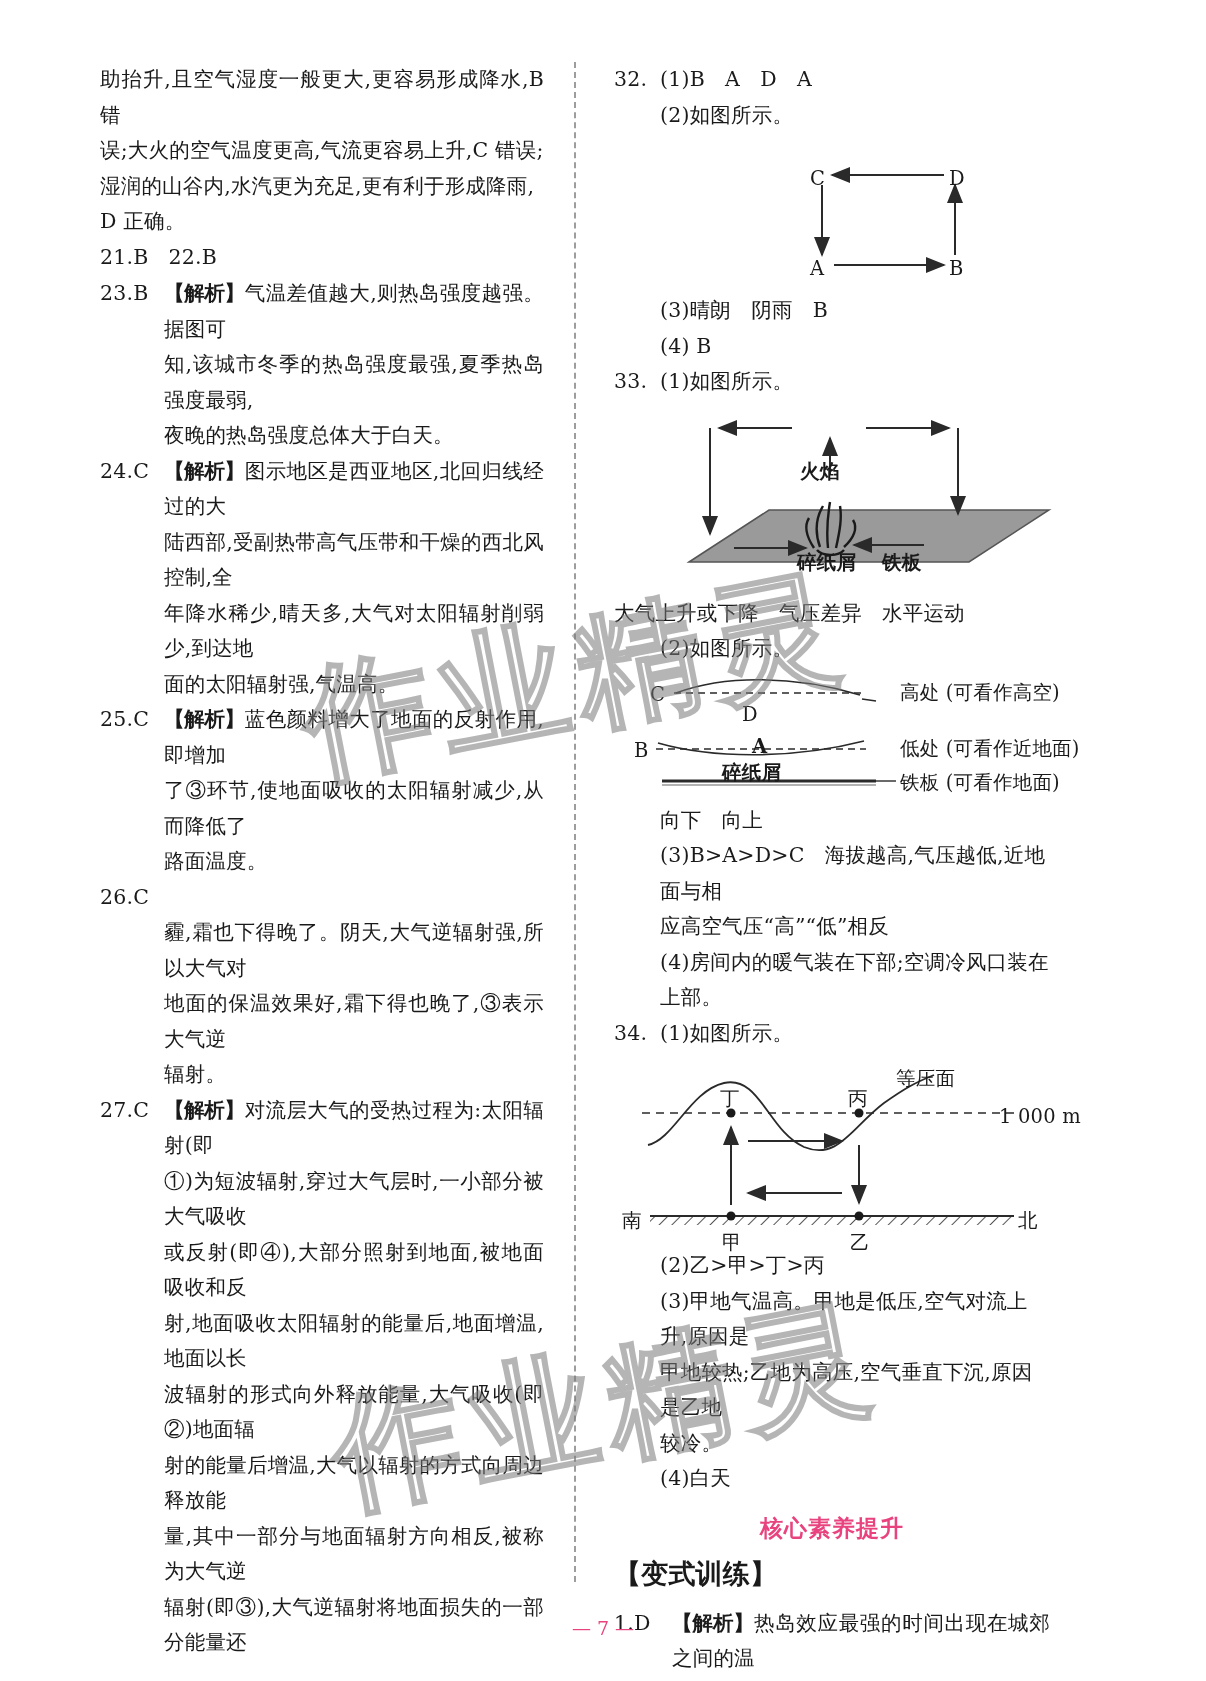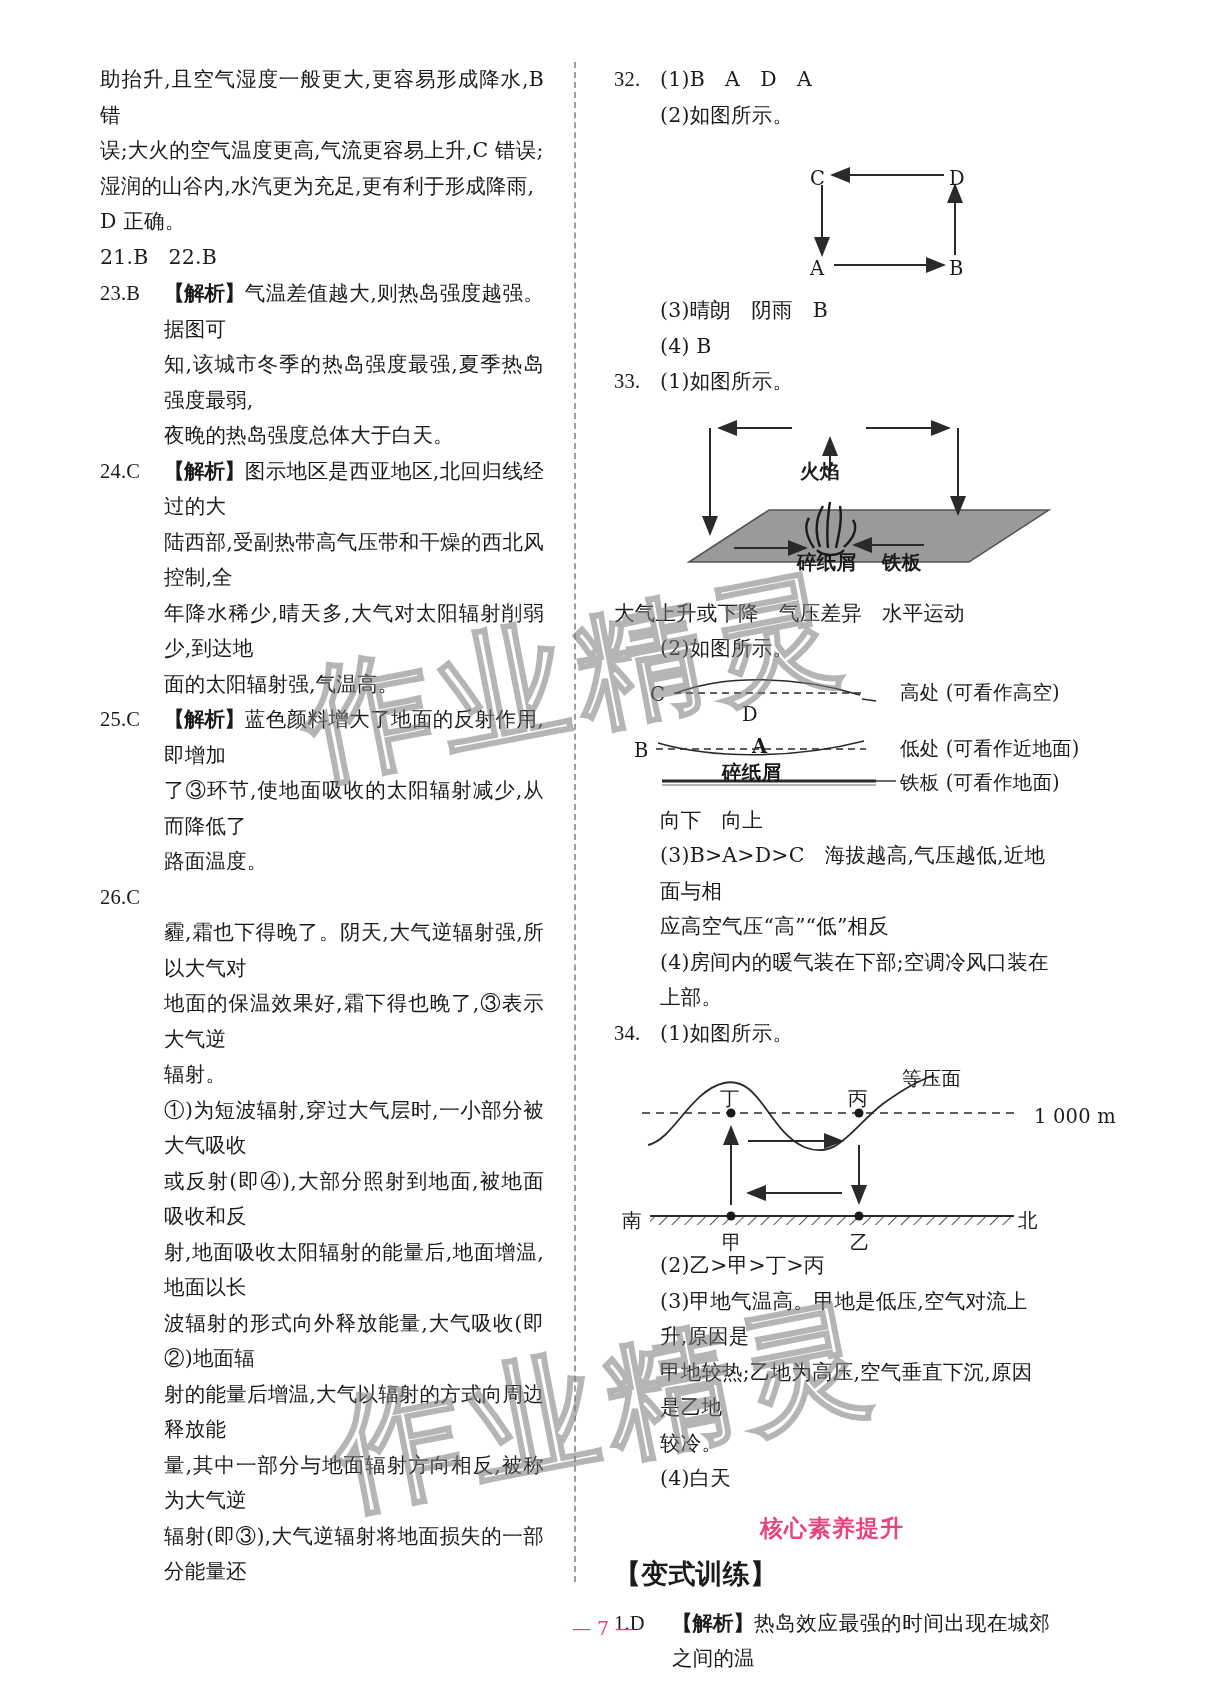--- a/index.html
+++ b/index.html
@@ -32,21 +32,21 @@
     width:0; border-left:2px dashed #8d8d8d;
     margin:0 2px;
     opacity:.85;
   }
   .tag { font-weight:bold; letter-spacing:-0.5px; }
   .plain-line { text-align:justify; }
   .simple { margin-bottom:1px; }
   
   .entry { margin-bottom:0px; }
   .entry .first { display:flex; }
-  .entry .first .lbl { flex:0 0 64px;font-family:Liberation Serif, serif; }
+  .entry .first .lbl { flex:0 0 64px; }
   .entry .first .txt { flex:1; text-align:justify; }
   .entry .cont { padding-left:64px; text-align:justify; }
 
   .entry2 .first .lbl { flex:0 0 74px; }
   .entry2 .cont { padding-left:74px; }
 
   
   .fig32 {
     position:relative;
     height:150px;
@@ -148,20 +148,24 @@
       <div class="entry">
         <div class="first">
           <span class="lbl">26.C</span>
         </div>
         <div class="cont">霾,霜也下得晚了。阴天,大气逆辐射强,所以大气对</div>
         <div class="cont">地面的保温效果好,霜下得也晚了,③表示大气逆</div>
         <div class="cont">辐射。</div>
       </div>
 
       <div class="entry">
+        <div class="first">
+          <span class="lbl">27.C</span>
+          <span class="txt"><span class="tag">【解析】</span><span>对流层大气的受热过程为:太阳辐射(即</span></span>
+        </div>
         <div class="cont">①)为短波辐射,穿过大气层时,一小部分被大气吸收</div>
         <div class="cont">或反射(即④),大部分照射到地面,被地面吸收和反</div>
         <div class="cont">射,地面吸收太阳辐射的能量后,地面增温,地面以长</div>
         <div class="cont">波辐射的形式向外释放能量,大气吸收(即②)地面辐</div>
         <div class="cont">射的能量后增温,大气以辐射的方式向周边释放能</div>
         <div class="cont">量,其中一部分与地面辐射方向相反,被称为大气逆</div>
         <div class="cont">辐射(即③),大气逆辐射将地面损失的一部分能量还</div>
 
       </div>
 
@@ -309,22 +313,22 @@
           <line x1="245" y1="92" x2="245" y2="150" stroke="#2a2a2a" stroke-width="2" marker-end="url(#arr3)"></line>
           <line x1="228" y1="140" x2="134" y2="140" stroke="#2a2a2a" stroke-width="2" marker-end="url(#arr3)"></line>
 
           <line x1="36" y1="163" x2="400" y2="163" stroke="#2a2a2a" stroke-width="2"></line>
           <rect x="36" y="163" width="364" height="9" fill="url(#hatch)"></rect>
           <circle cx="117" cy="163" r="4.5" fill="#1a1a1a"></circle>
           <circle cx="245" cy="163" r="4.5" fill="#1a1a1a"></circle>
         </svg>
         <span class="fl" style="left:106px;top:28px;">丁</span>
         <span class="fl" style="left:234px;top:28px;">丙</span>
-        <span class="fl" style="left:288px;top:8px;">等压面</span>
-        <span class="fl" style="left:420px;top:46px;">1 000 m</span>
+        <span class="fl" style="left:282px;top:8px;">等压面</span>
+        <span class="fl" style="left:385px;top:46px;">1 000 m</span>
         <span class="fl" style="left:8px;top:150px;">南</span>
         <span class="fl" style="left:404px;top:150px;">北</span>
         <span class="fl" style="left:108px;top:172px;">甲</span>
         <span class="fl" style="left:236px;top:172px;">乙</span>
       </div>
 
       <div class="cont" style="padding-left:46px">(2)乙&gt;甲&gt;丁&gt;丙</div>
       <div class="cont" style="padding-left:46px">(3)甲地气温高。甲地是低压,空气对流上升,原因是</div>
       <div class="cont" style="padding-left:46px">甲地较热;乙地为高压,空气垂直下沉,原因是乙地</div>
       <div class="cont" style="padding-left:46px">较冷。</div>

